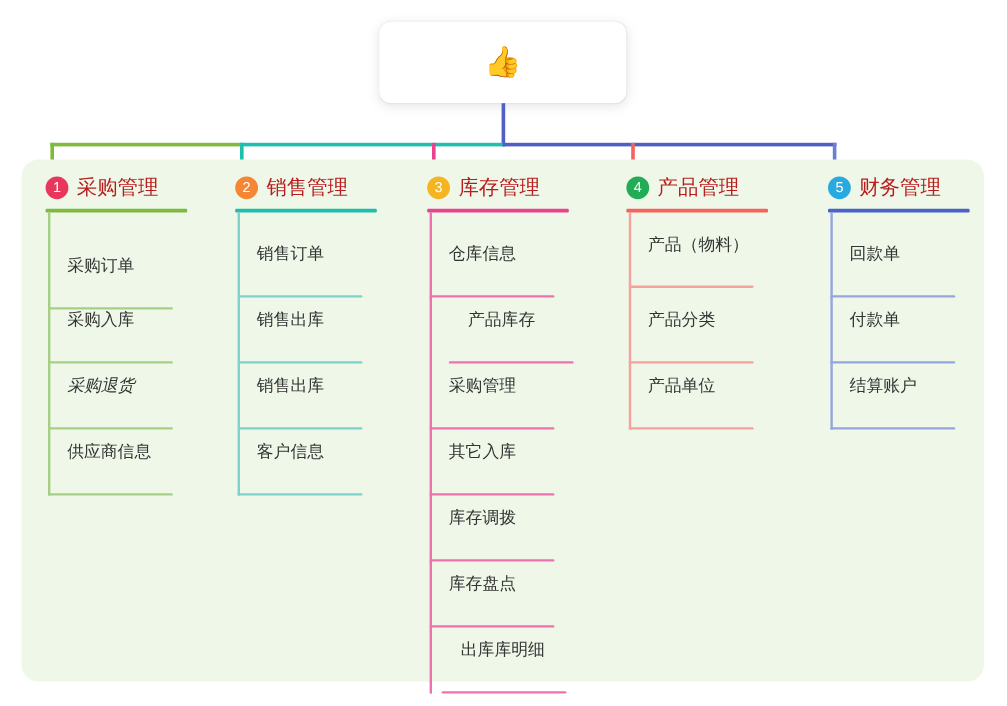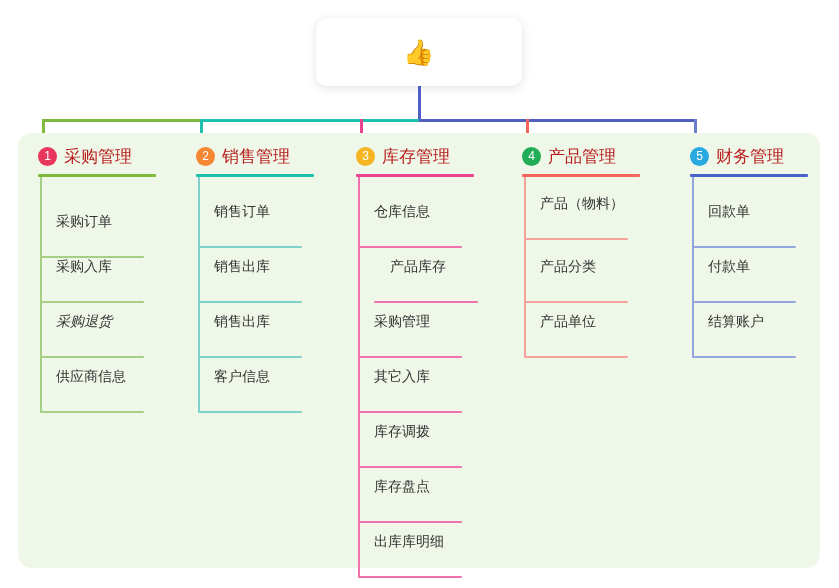--- a/index.html
+++ b/index.html
@@ -218,21 +218,21 @@
         <div class="leaf-underline" style="background: rgb(239, 113, 173);"></div>
       </div>
       <div class="leaf" style="top: 280px;">
         <span class="leaf-text">库存调拨</span>
         <div class="leaf-underline" style="background: rgb(239, 113, 173);"></div>
       </div>
       <div class="leaf" style="top: 335px;">
         <span class="leaf-text">库存盘点</span>
         <div class="leaf-underline" style="background: rgb(239, 113, 173);"></div>
       </div>
-      <div class="leaf" style="top: 390px;">
+      <div class="leaf" style="top: 390px; margin-left: 10px;">
         <span class="leaf-text">出库库明细</span>
         <div class="leaf-underline" style="background: rgb(239, 113, 173);"></div>
       </div>
     </div>
     <div class="column" style="left: 502px; top: 133px;">
       <div class="col-header">
         <span class="badge" style="background: rgb(33, 172, 85);">4</span>
         <span class="col-title">产品管理</span>
       </div>
       <div class="col-underline" style="background: rgb(244, 100, 92);"></div>

